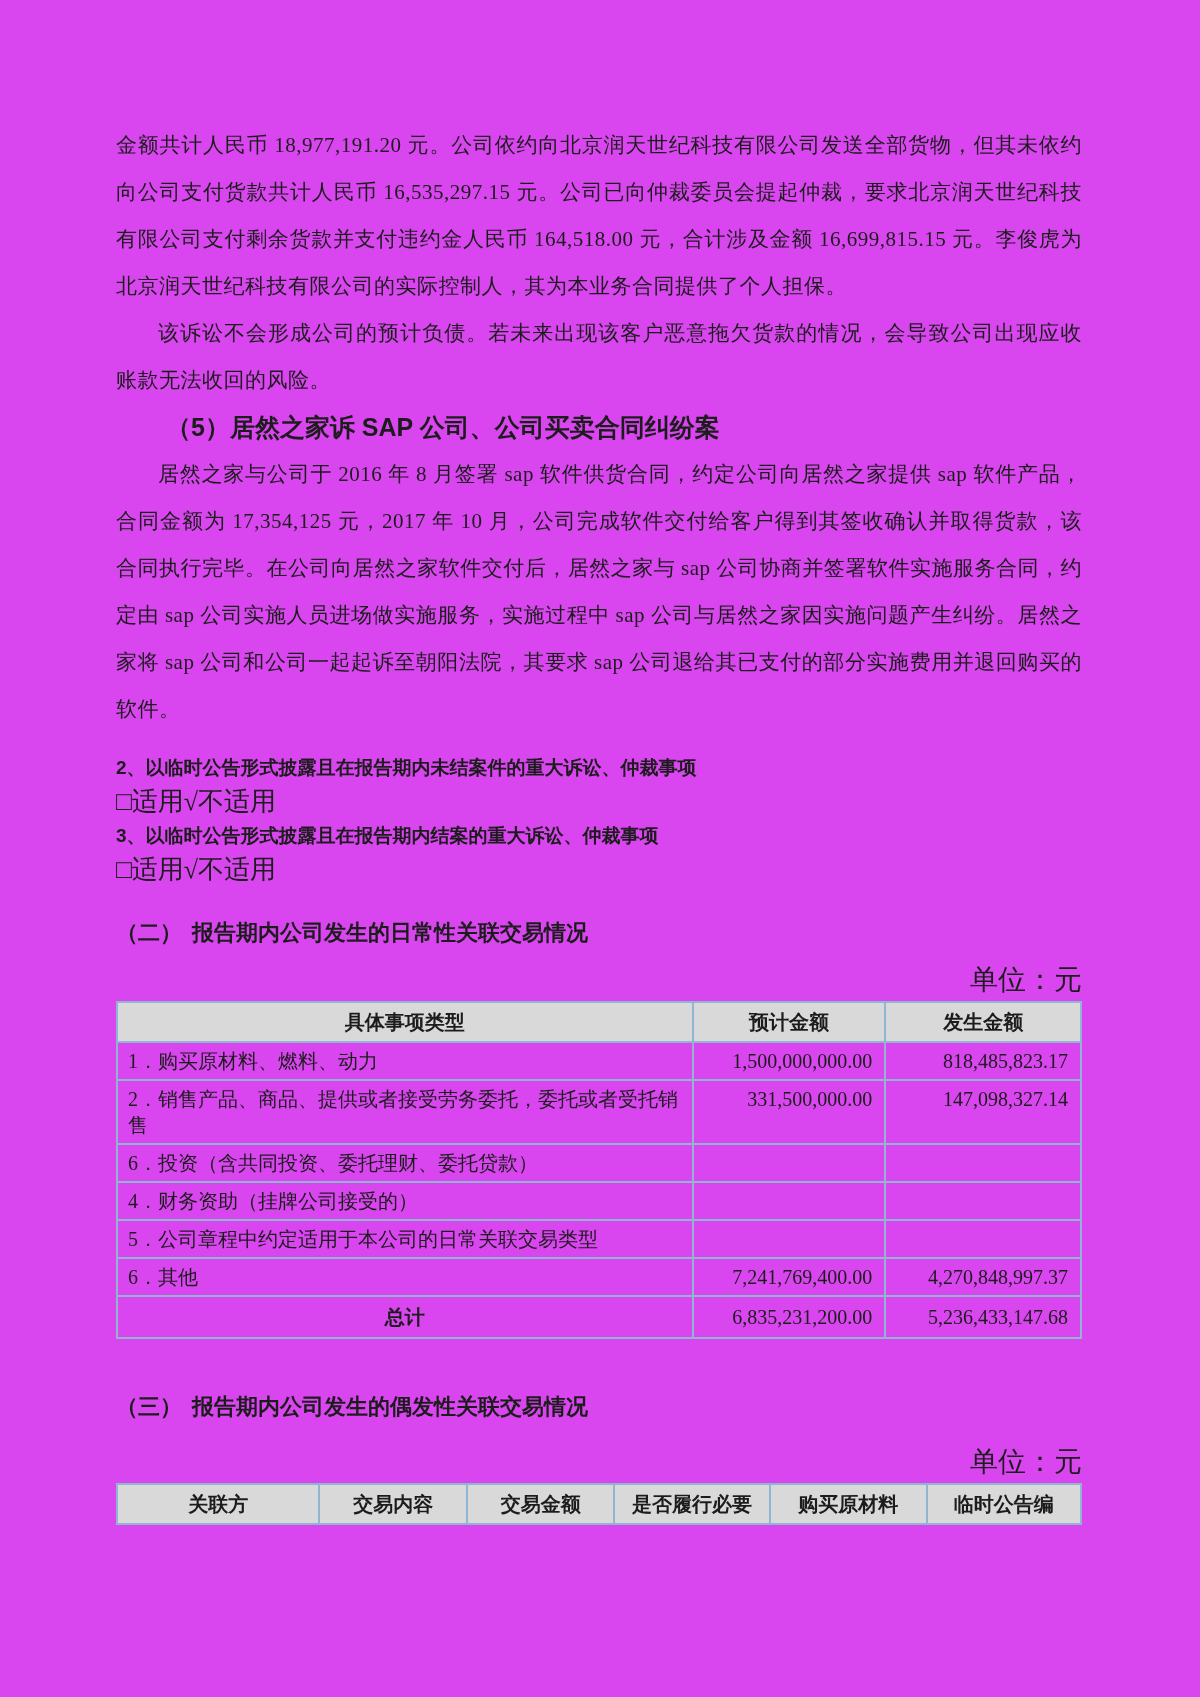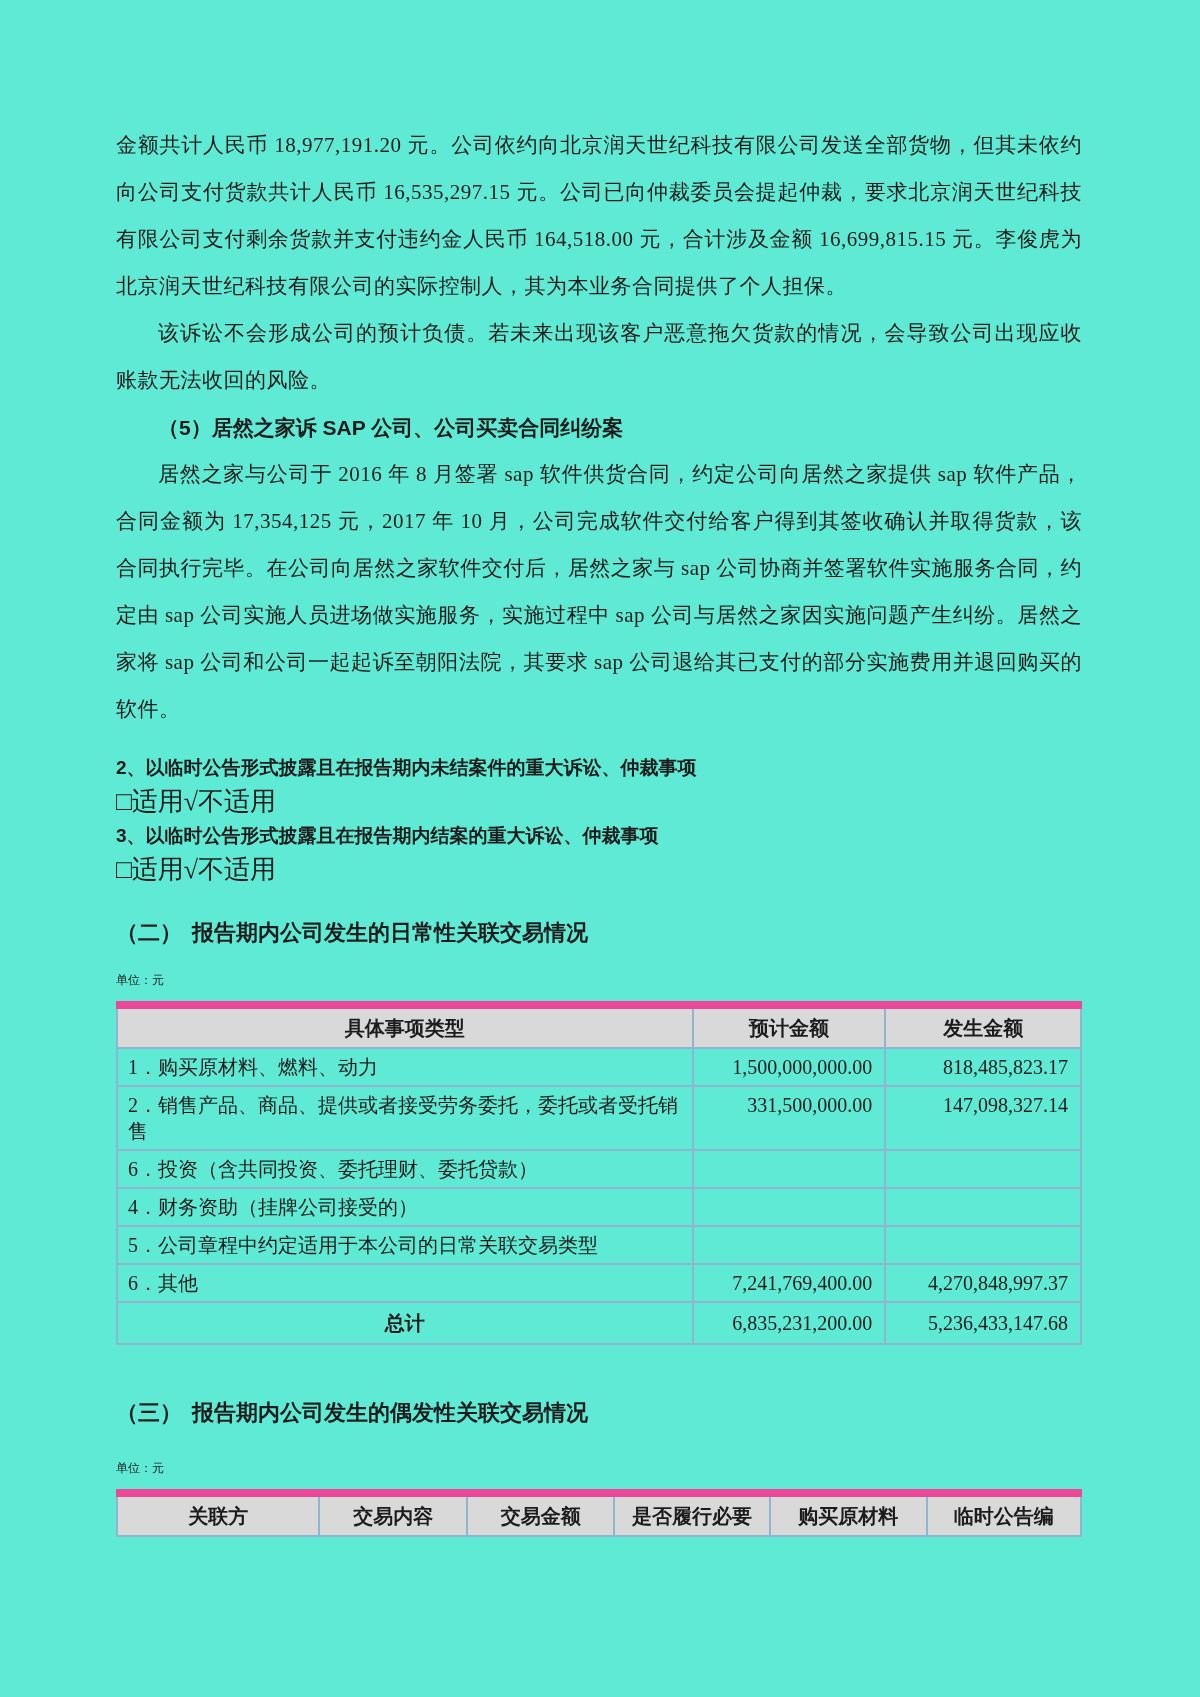--- a/index.html
+++ b/index.html
@@ -2,38 +2,38 @@
 <html><head>
 <meta charset="utf-8">
 <style>
   * { margin: 0; padding: 0; box-sizing: border-box; }
   html, body { background: #ffffff; }
   .page {
     position: relative;
     width: 1200px;
     height: 1697px;
     margin: 0 auto;
-    background: #5eead4;
+    background: #d946ef;
     padding: 122px 118px 4px 116px;
     overflow: hidden;
     font-family: "Liberation Serif", "DejaVu Serif", serif;
     color: #1c1c1c;
   }
   
   .para {
     font-size: 21px;
     line-height: 47px;
     text-align: justify;
     letter-spacing: 0.5px;
   }
   .para.indent { text-indent: 2em; }
   .case-heading {
     font-family: "Liberation Sans", "DejaVu Sans", sans-serif;
     font-weight: bold;
-    font-size: 21px;
+    font-size: 25px;
     line-height: 47px;
     text-indent: 2em;
   }
   .num-heading {
     font-family: "Liberation Sans", "DejaVu Sans", sans-serif;
     font-weight: bold;
     font-size: 19px;
     line-height: 34px;
   }
   .applicable {
@@ -46,41 +46,42 @@
     font-family: "Liberation Sans", "DejaVu Sans", sans-serif;
     font-weight: bold;
     font-size: 22px;
     line-height: 40px;
     display: flex;
   }
   .section-heading .sec-num { width: 76px; flex: 0 0 auto; }
   .section-heading.sec3 { margin-top: 48px; }
   .unit-label {
     margin-top: 14px;
-    font-size: 12px;
+    font-size: 28px;
     line-height: 26px;
+    text-align: right;
   }
   .unit-label.u2 { margin-top: 22px; }
   
   table {
     width: 100%;
     margin-top: 8px;
     border-collapse: collapse;
     table-layout: fixed;
   }
   th, td {
     border: 2px solid #8fb5d1;
     font-size: 20px;
     line-height: 26px;
     padding: 5px 10px;
     vertical-align: middle;
     overflow: hidden;
     white-space: nowrap;
   }
-  table { border-top: 8px solid #ec4899; border-bottom: 2px solid #79a5c6; }
+  table { border-top: 1px solid #ec4899; border-bottom: 2px solid #79a5c6; }
   th {
     background: #d9d9d9;
     font-family: "Liberation Sans", "DejaVu Sans", sans-serif;
     font-weight: bold;
     text-align: center;
     padding: 6px 6px;
   }
   td.cell-label { text-align: left; white-space: normal; }
   td.cell-amount { text-align: right; padding-right: 12px; }
   td.cell-total-label {

